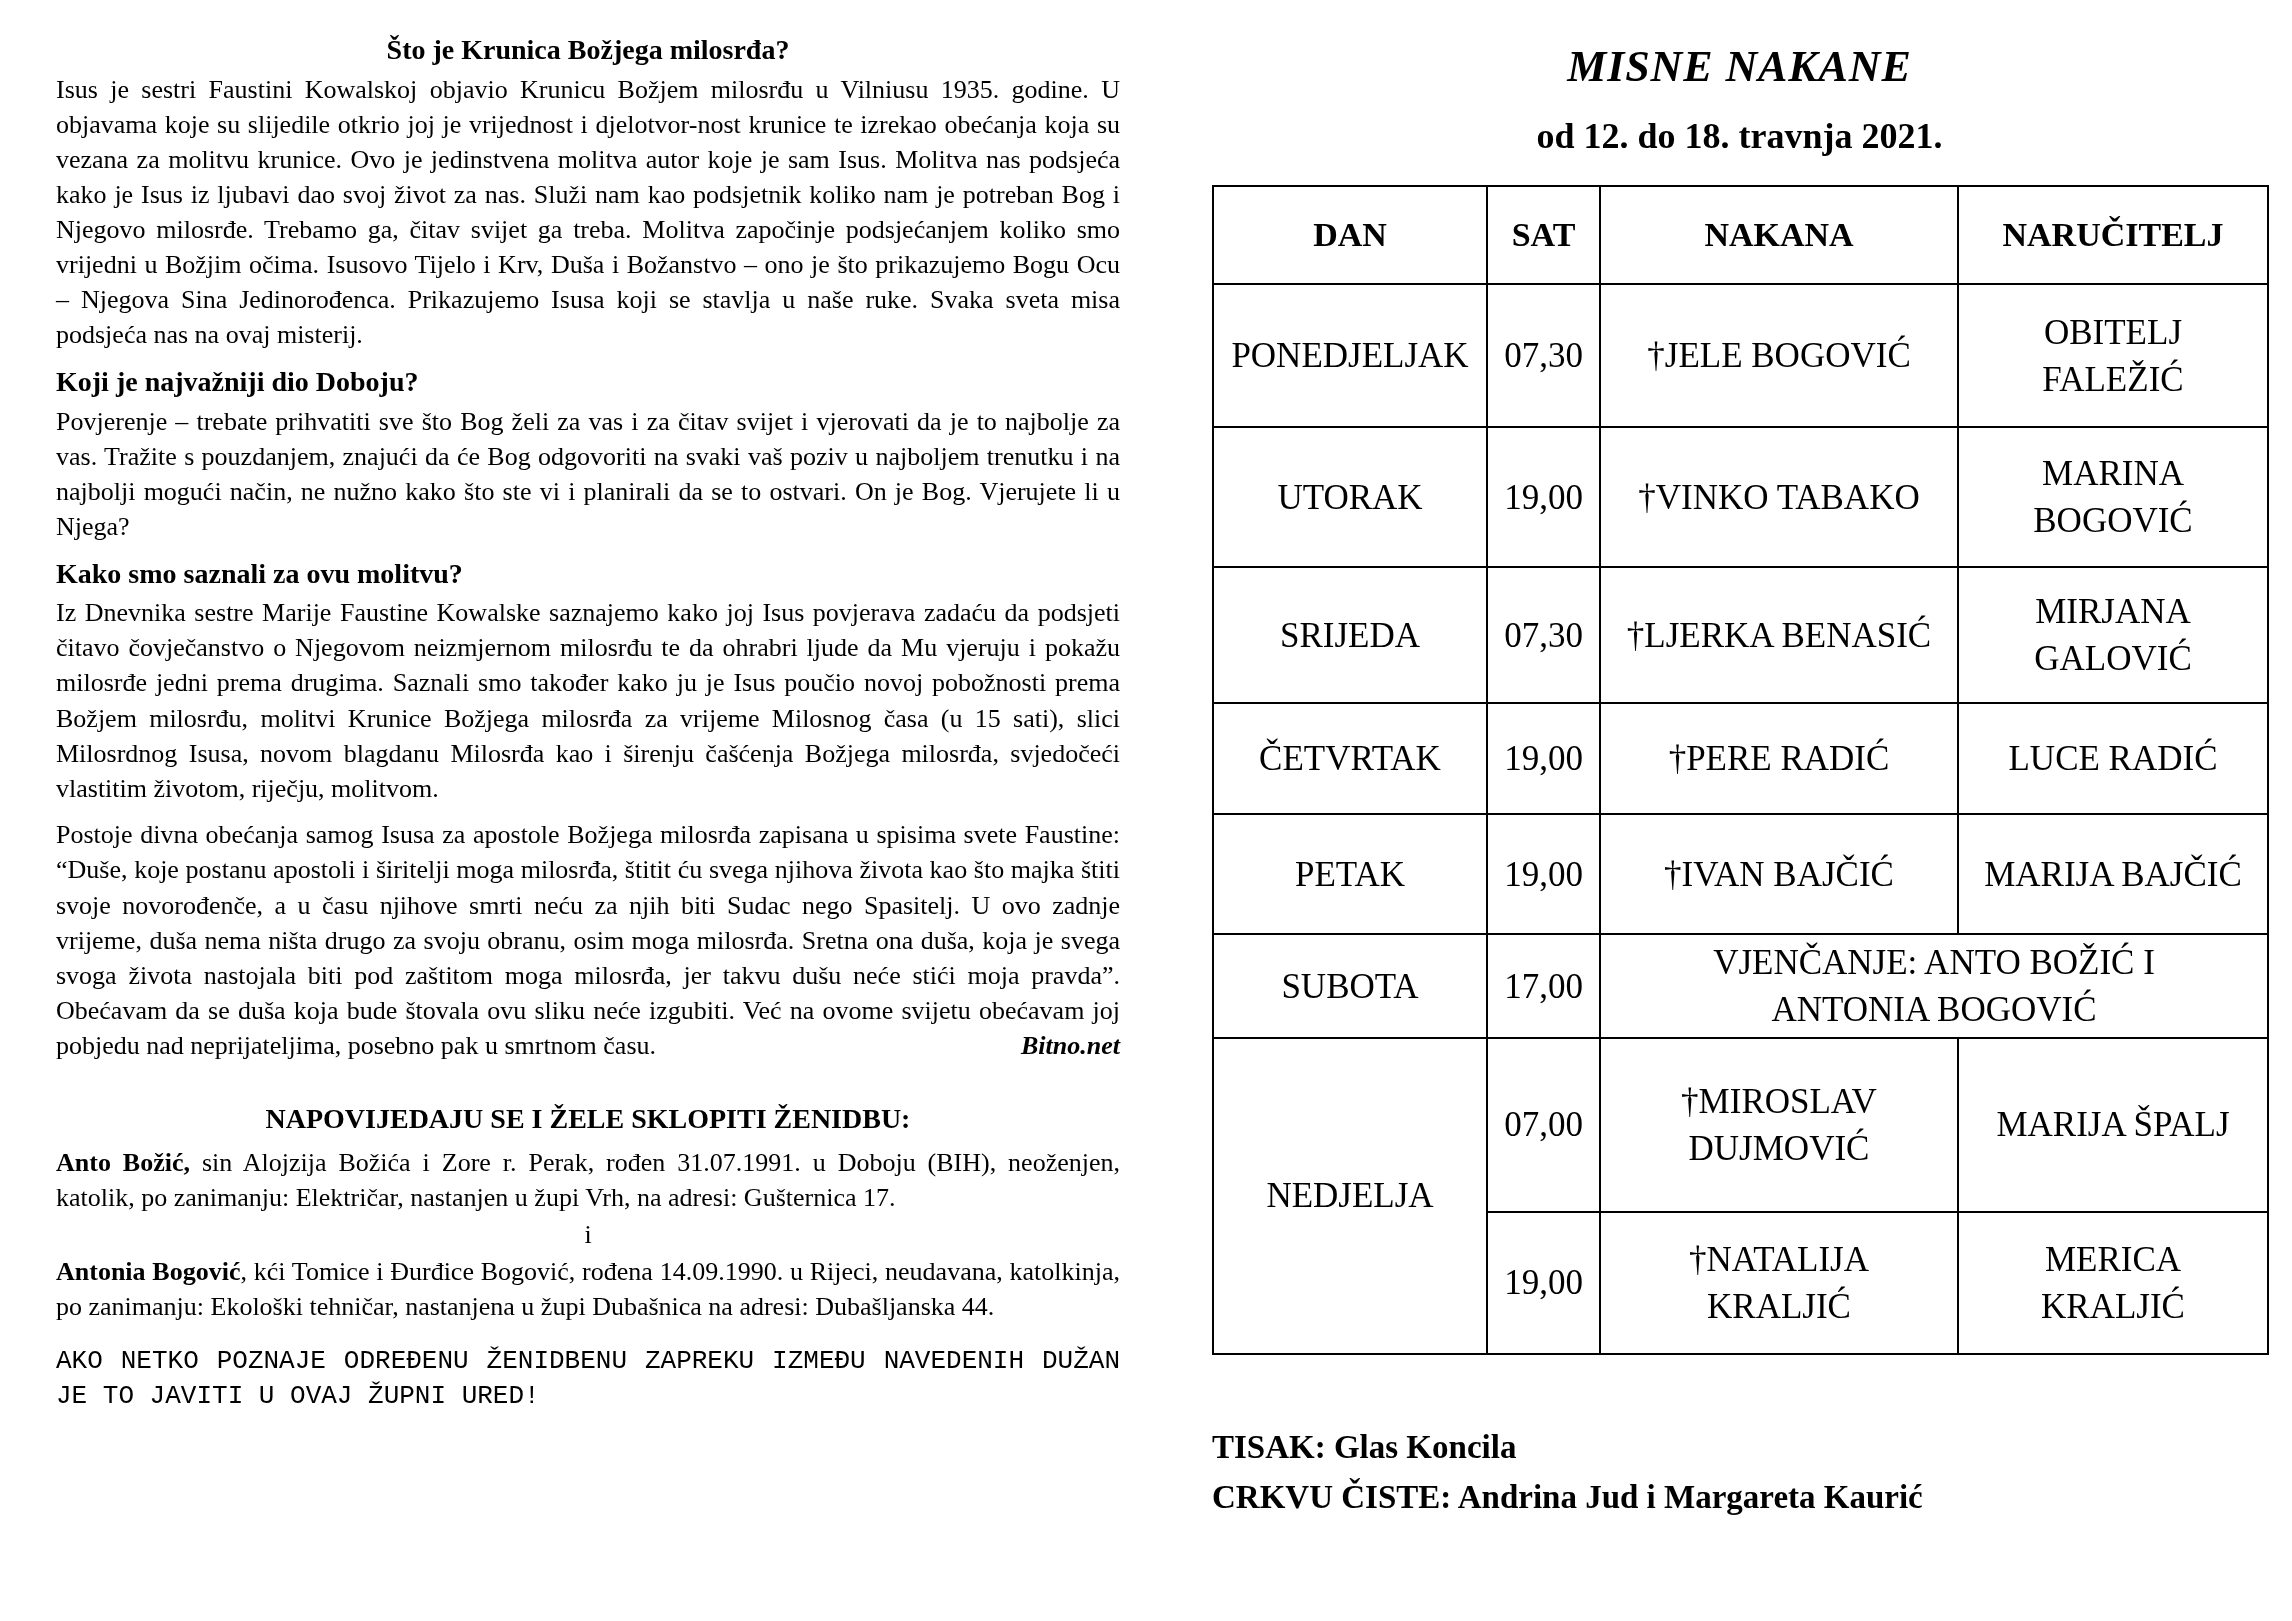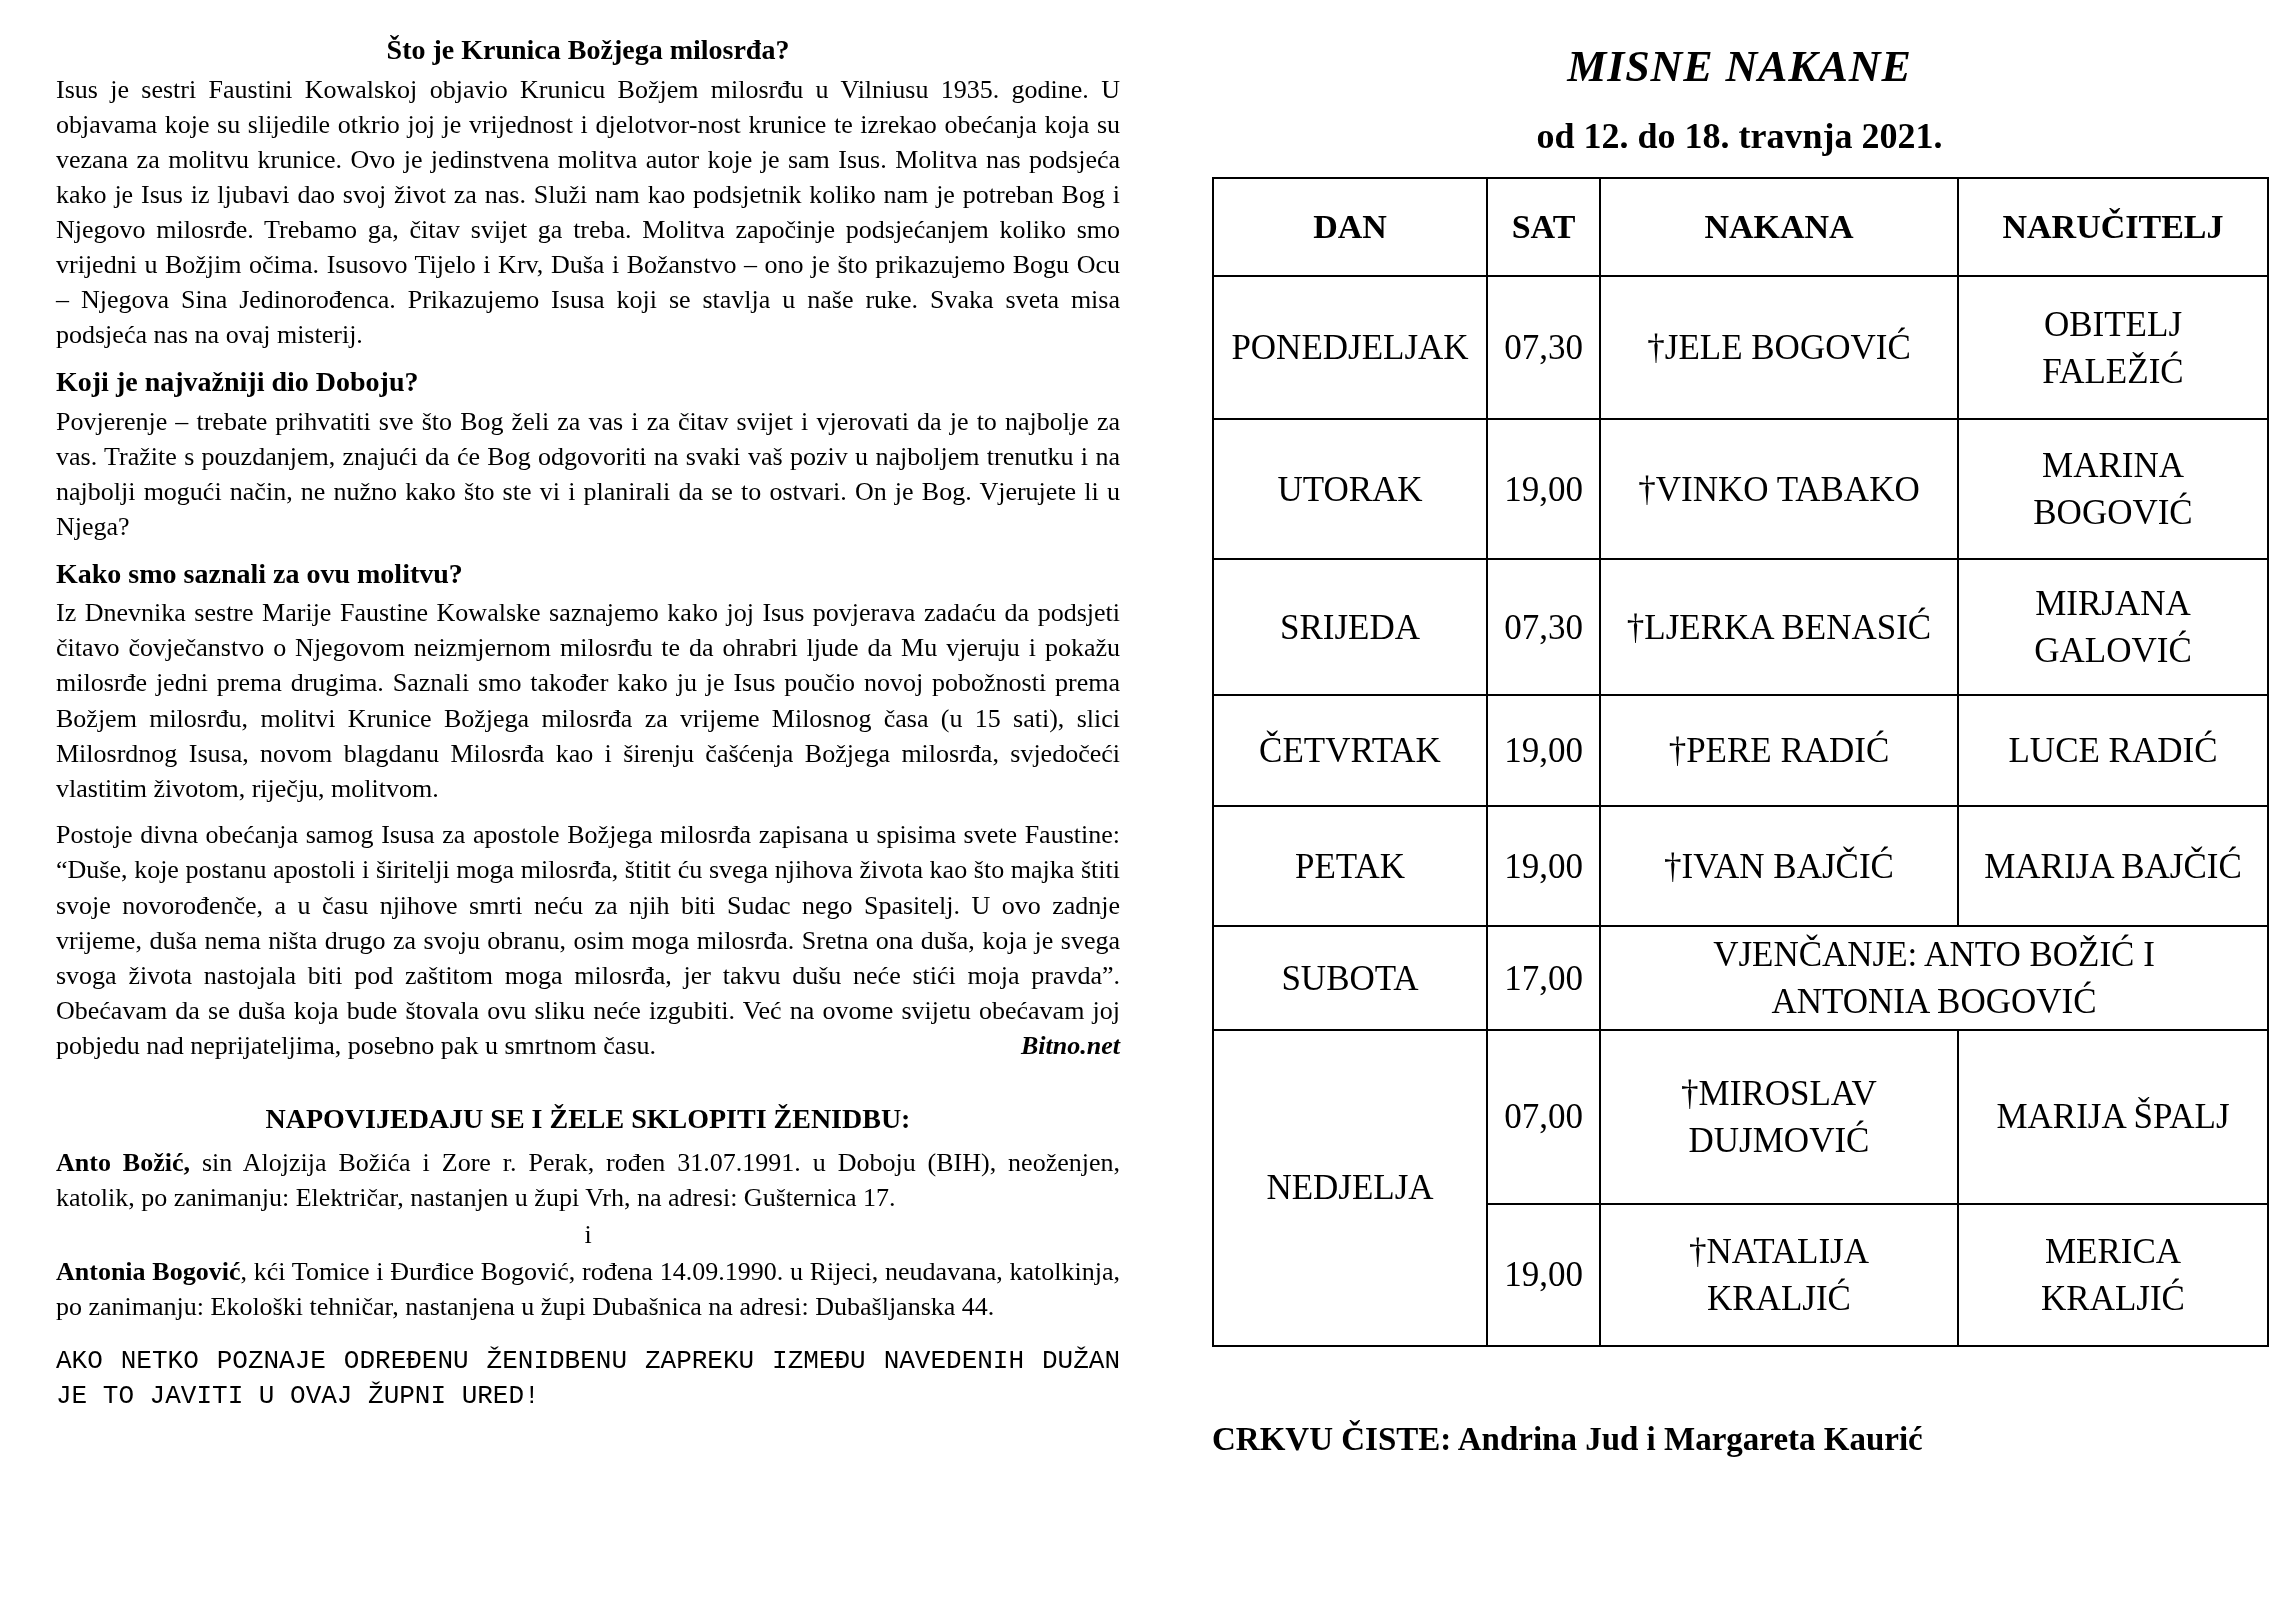--- a/index.html
+++ b/index.html
@@ -74,21 +74,21 @@
   .mass-subtitle {
     text-align: center;
     font-weight: bold;
     font-size: 36px;
     margin: 23px 0 0 0;
   }
   table.mass-table {
     border-collapse: collapse;
     table-layout: fixed;
     width: 1055px;
-    margin-top: 20px;
+    margin-top: 28px;
   }
   .mass-table th, .mass-table td {
     border: 2.7px solid #000;
     text-align: center;
     vertical-align: middle;
     font-size: 35px;
     line-height: 1.35;
     white-space: pre-line;
     padding: 3.6px 5.4px;
     overflow: hidden;
@@ -217,17 +217,18 @@
         <td>19,00</td>
         <td>†NATALIJA
 KRALJIĆ</td>
         <td>MERICA
 KRALJIĆ</td>
       </tr>
     </tbody>
   </table>
 
   <div class="print-footer">
+    <div>TISAK: Glas Koncila</div>
     <div>CRKVU ČISTE: Andrina Jud i Margareta Kaurić</div>
   </div>
 
 </div>
 
 
 </body></html>

